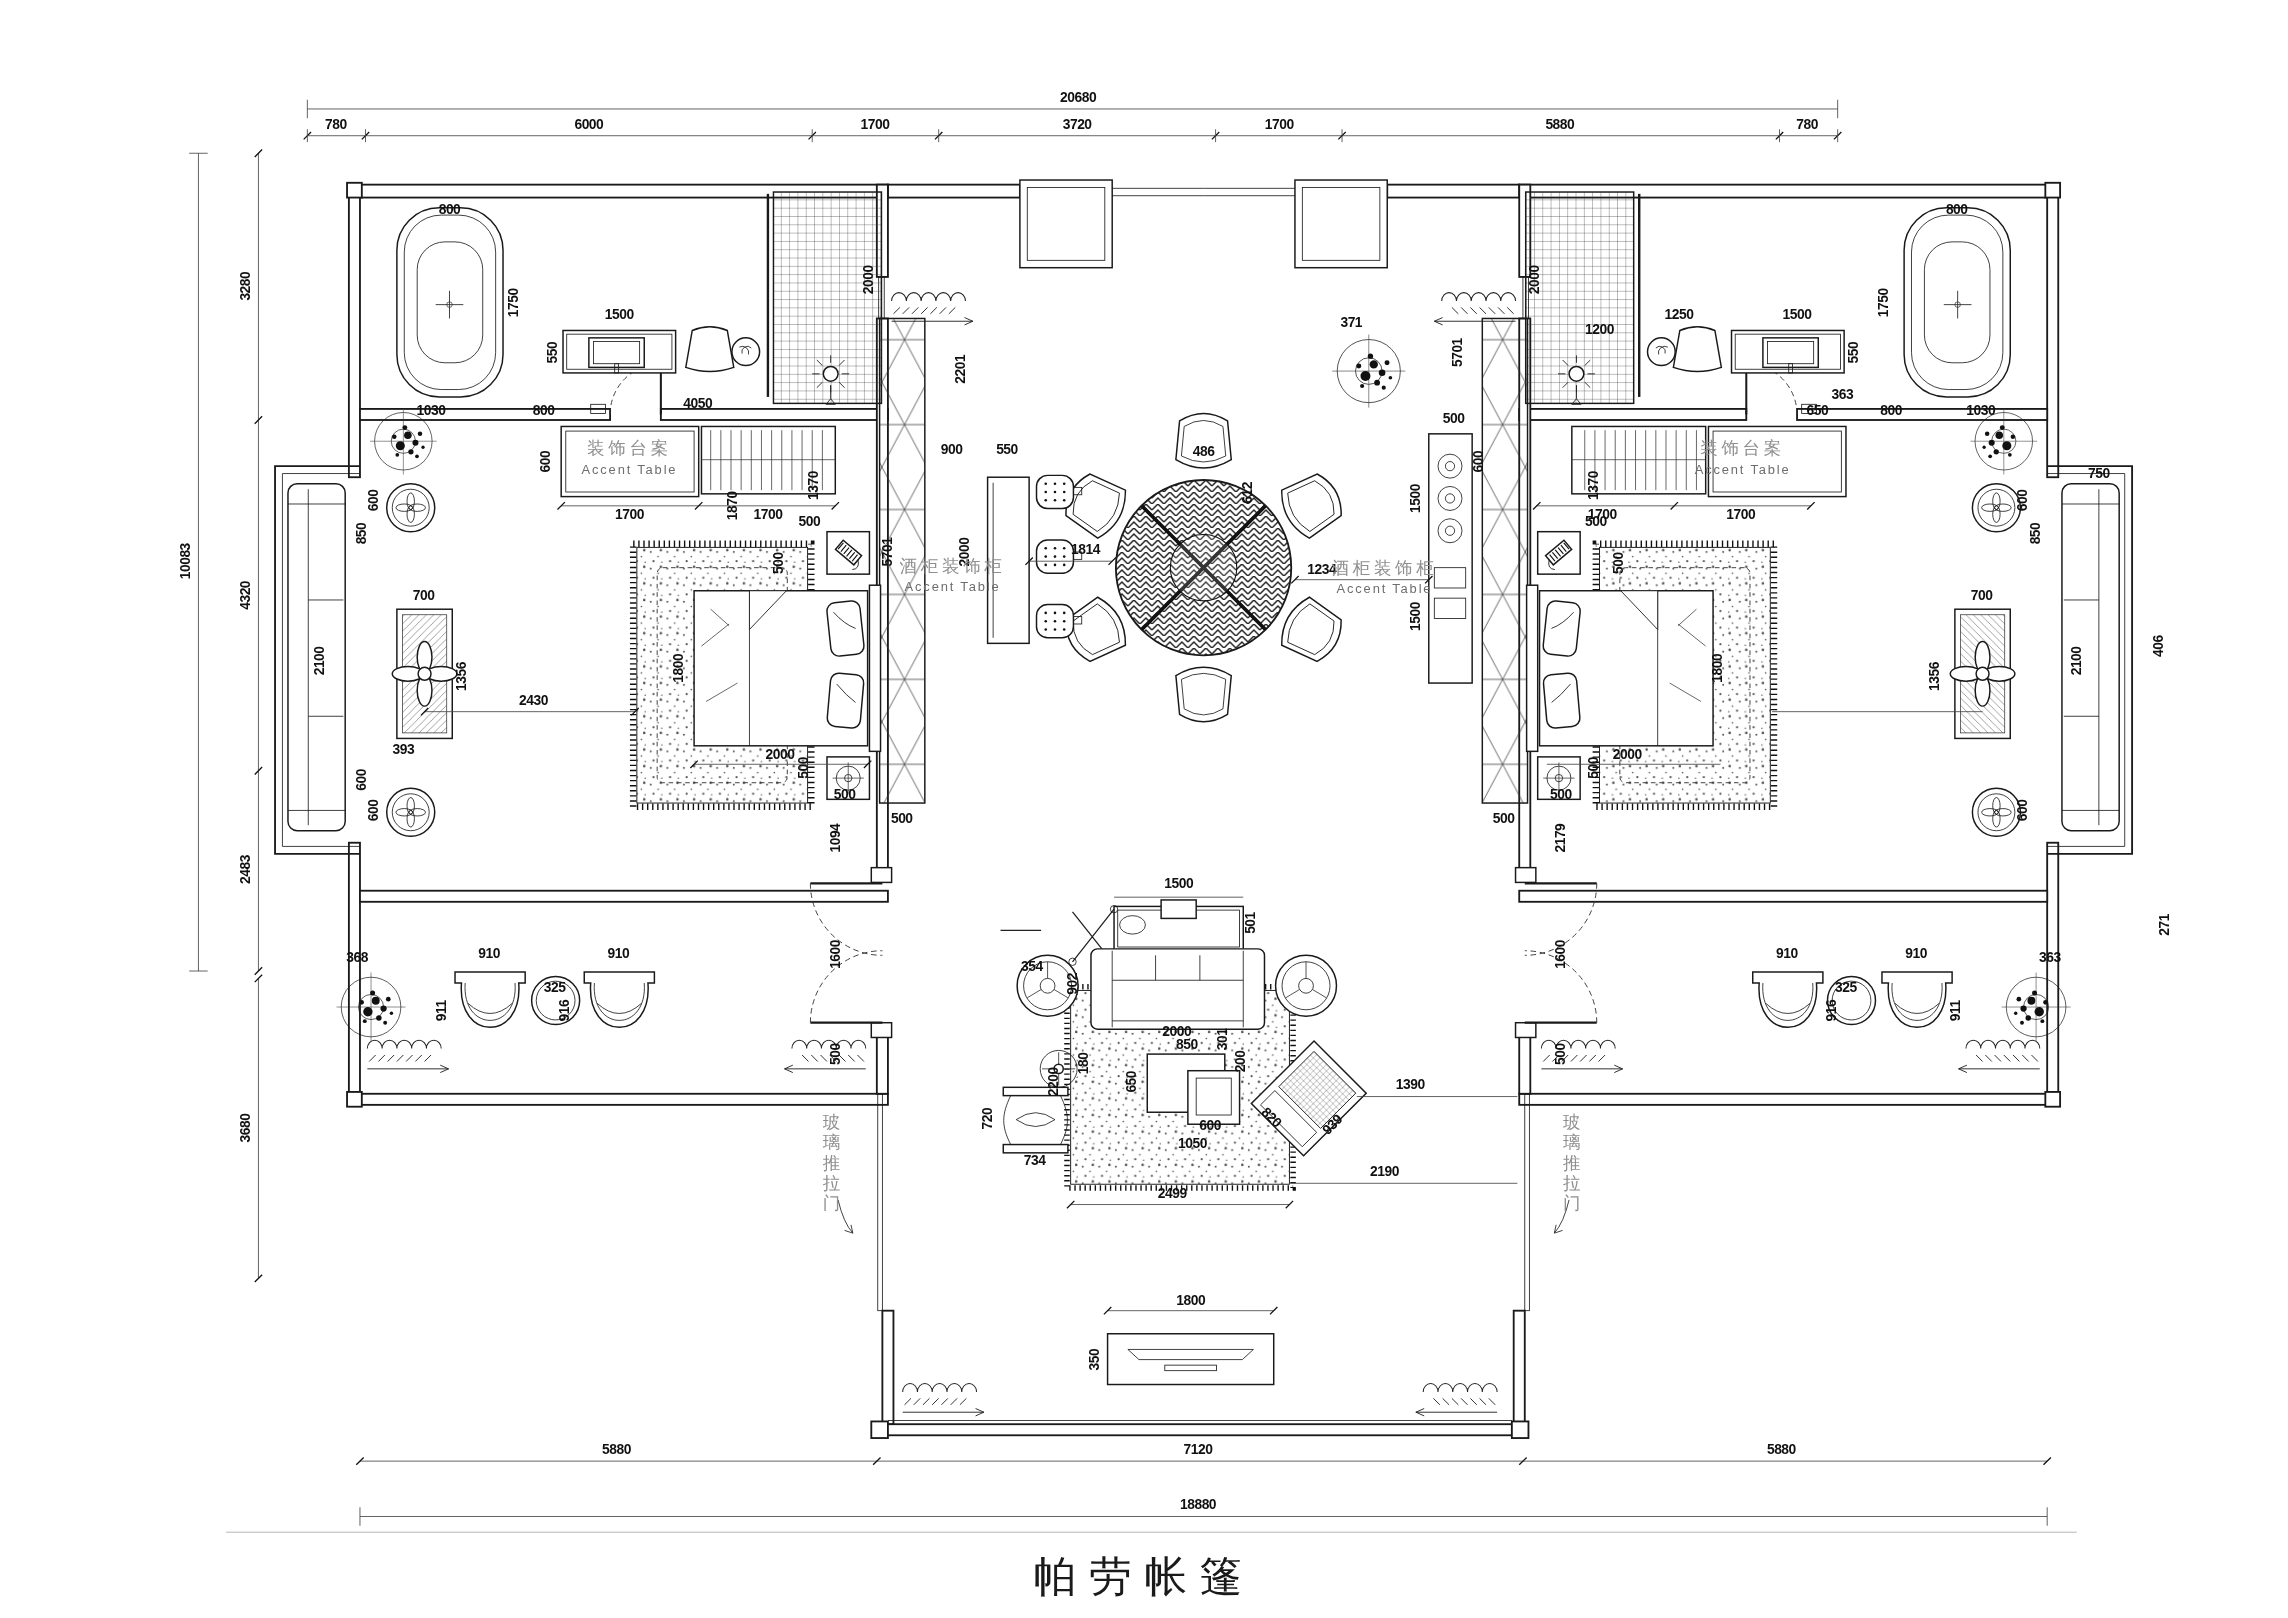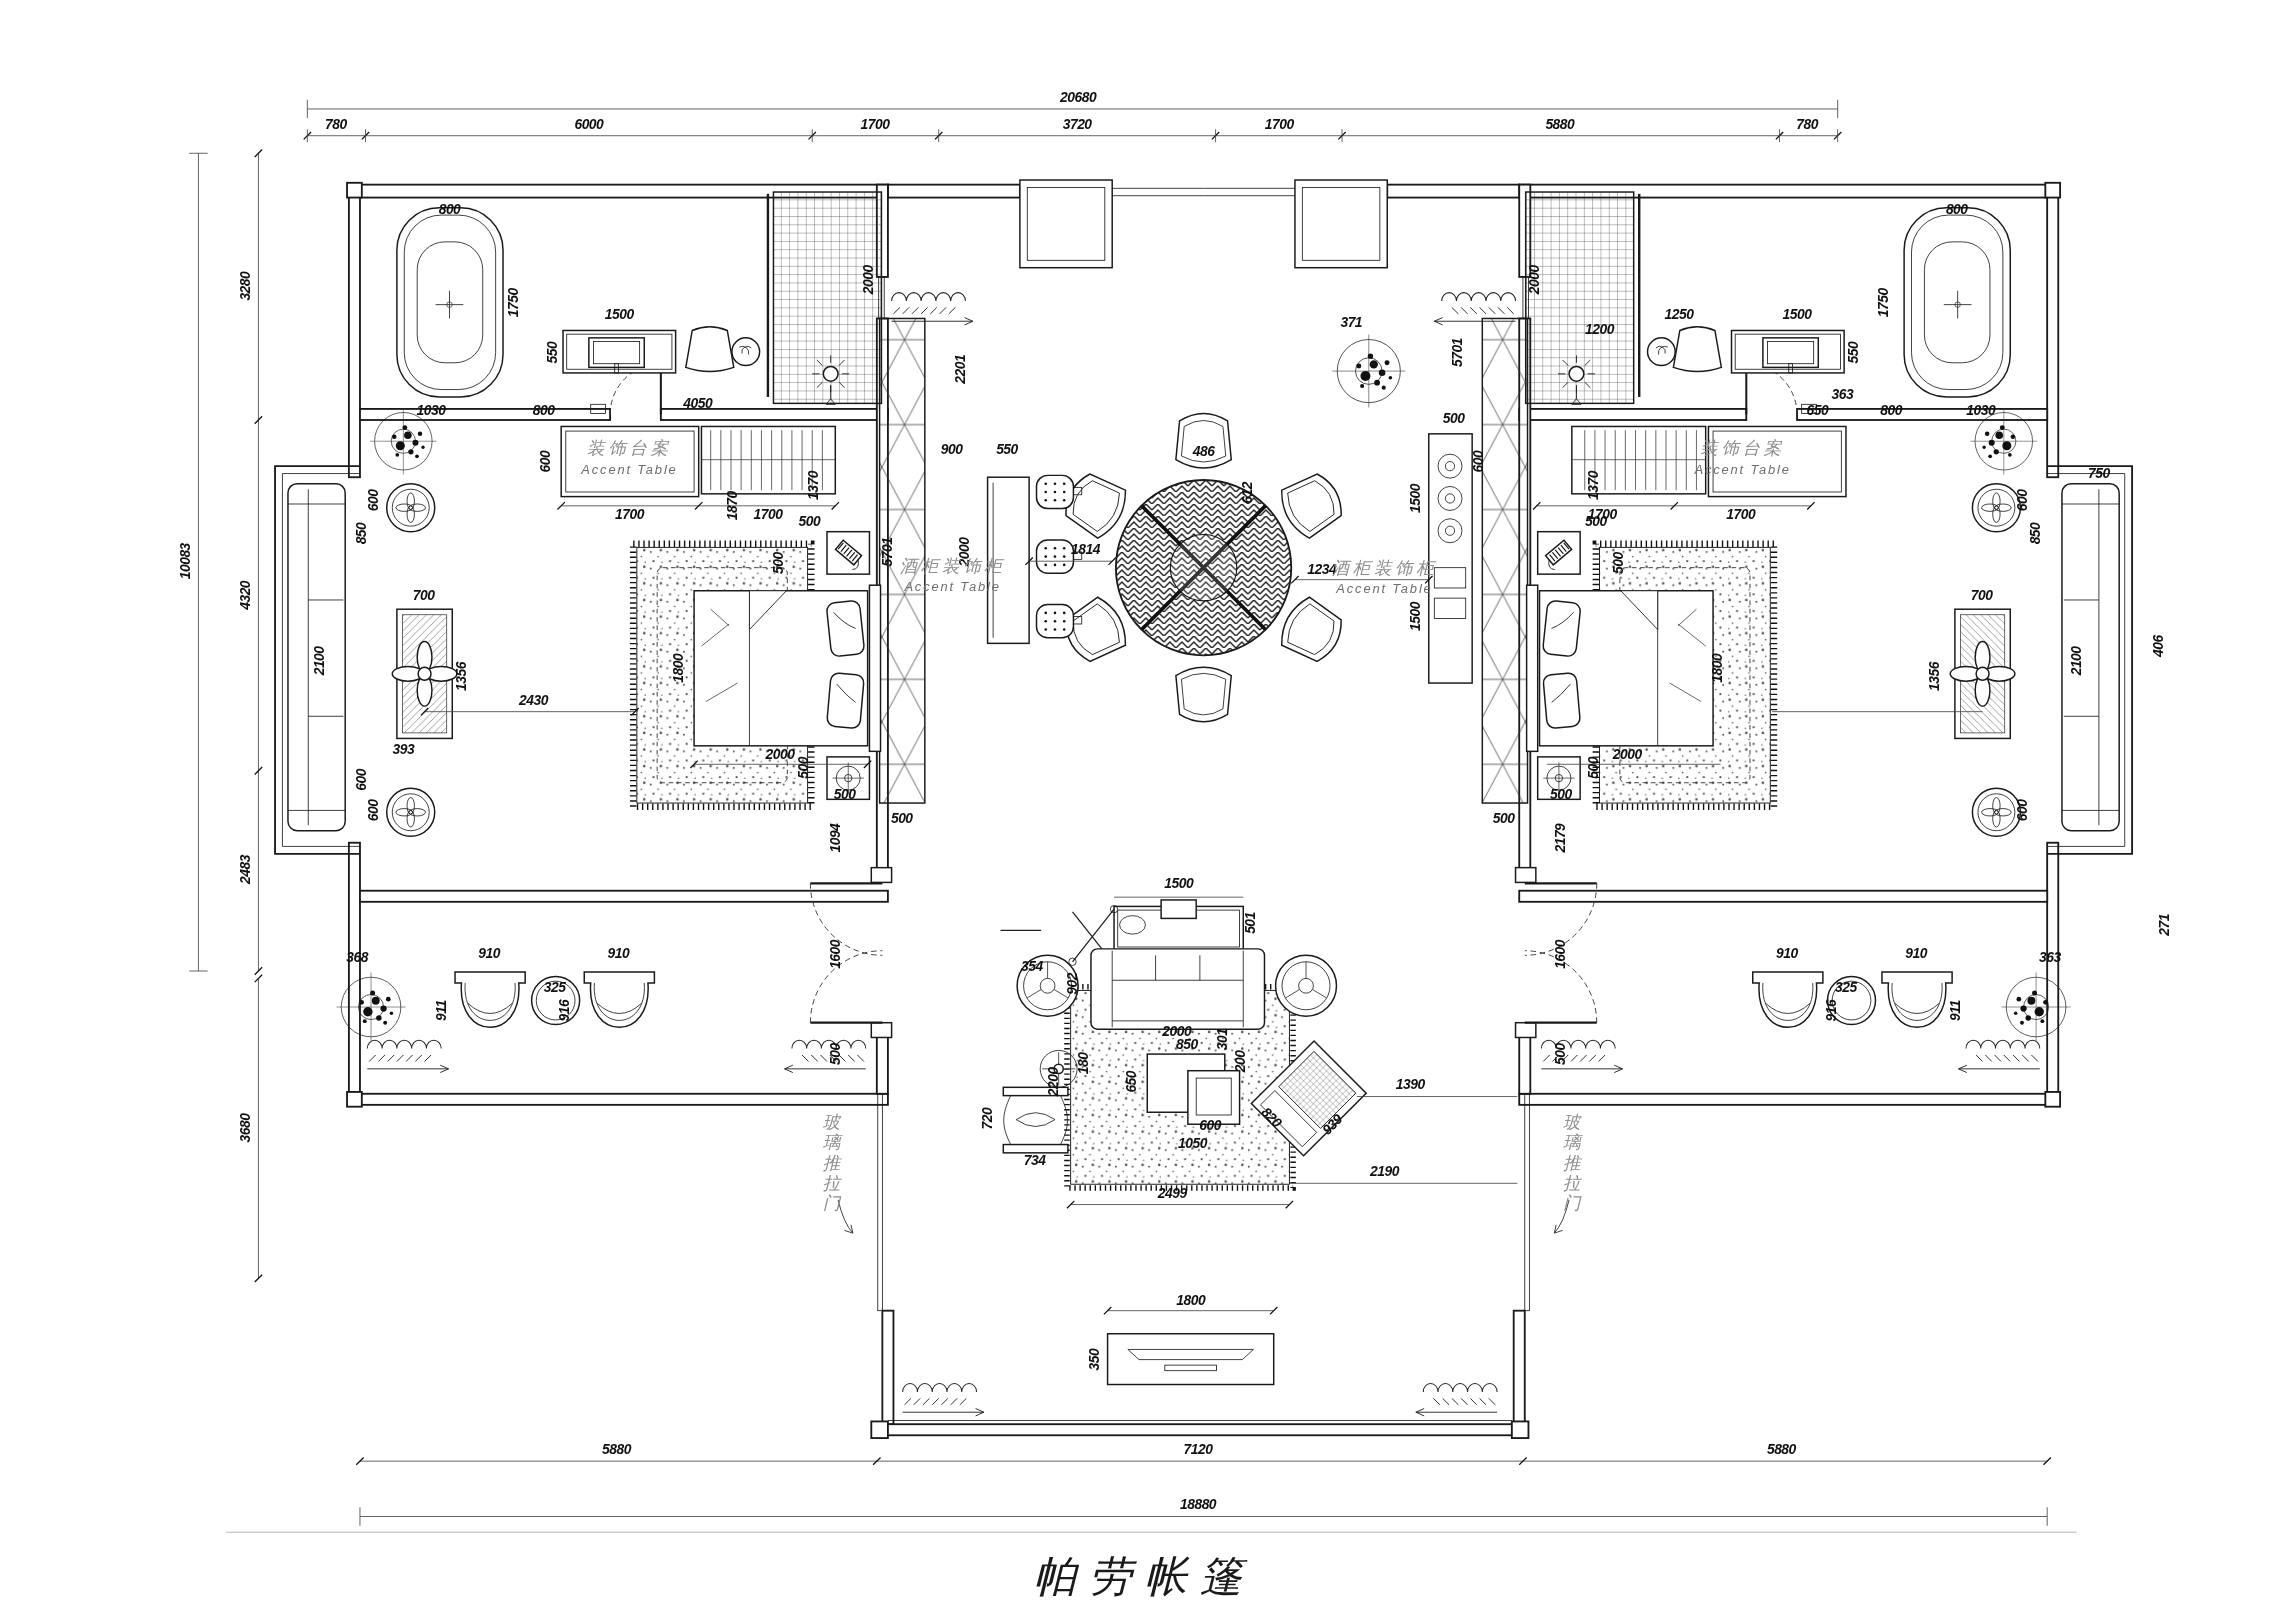--- a/index.html
+++ b/index.html
@@ -1,16 +1,16 @@
 <!DOCTYPE html>
 <html style="font-size:14.8px"><head>
 <meta charset="utf-8">
 <style>
   html,body{margin:0;padding:0;background:#ffffff;font-family:"Liberation Sans",sans-serif;}
-  .page{width:2289px;height:1619px;position:relative;background:#fff;font-style:italic;}
+  .page{width:2289px;height:1619px;position:relative;background:#fff;}
   svg{display:block}
   .wall{fill:#ffffff;stroke:#1a1a1a;stroke-width:2;}
   .thin{fill:none;stroke:#1a1a1a;stroke-width:0.9;}
   .fur{fill:#ffffff;stroke:#1a1a1a;stroke-width:1.6;}
   .fur2{fill:none;stroke:#1a1a1a;stroke-width:0.9;}
   .dimline{stroke:#444;stroke-width:0.9;fill:none;}
   .tick{stroke:#111;stroke-width:1.4;fill:none;}
   .arc{fill:none;stroke:#333;stroke-width:1;stroke-dasharray:6 4;}
   text{fill:#111;}
   .dim{font-size:15px;font-family:"Liberation Sans",sans-serif;text-anchor:middle;font-weight:bold;letter-spacing:-0.5px;}

